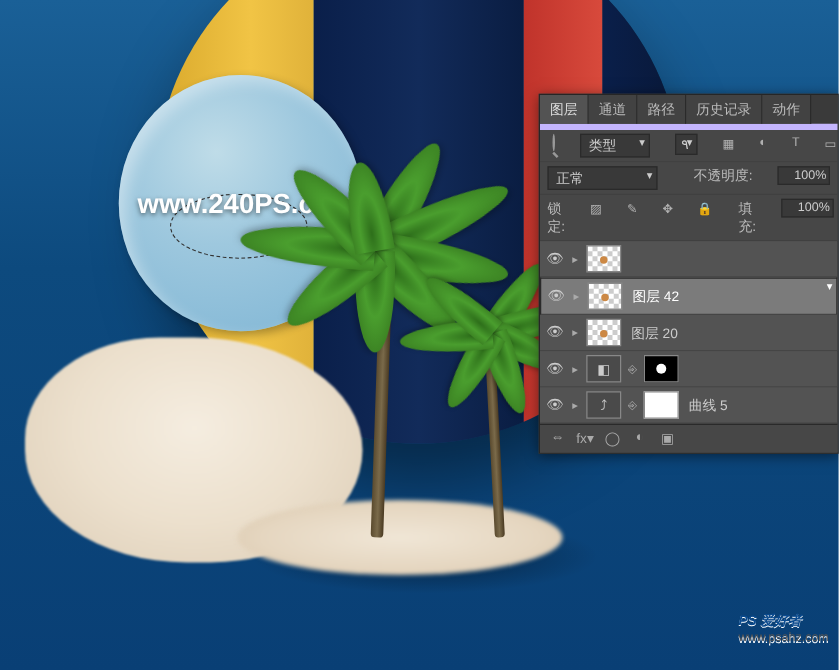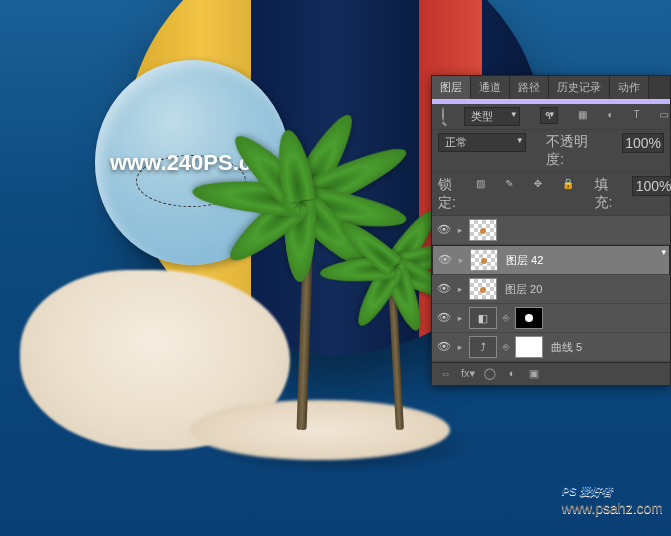--- a/index.html
+++ b/index.html
@@ -17,31 +17,31 @@
 .sand{position:absolute;left:20px;top:270px;width:420px;height:200px}
 .sandbig{position:absolute;left:0;top:0;width:270px;height:180px;background:radial-gradient(ellipse at 50% 40%,#f5ede0 0%,#ece0cd 50%,#dcccb5 100%);border-radius:40% 50% 45% 48%/45% 50% 50% 50%;filter:blur(1px)}
 .sandlow{position:absolute;left:170px;top:130px;width:260px;height:60px;background:radial-gradient(ellipse,#f0e6d6 0%,#e5d6c0 60%,#d5c3a8 100%);border-radius:50%;filter:blur(1.5px)}
 .shadow{position:absolute;left:200px;top:415px;width:280px;height:60px;background:radial-gradient(ellipse,rgba(0,0,0,.45) 0%,rgba(0,0,0,0) 70%);border-radius:50%}
 .trunk{position:absolute;background:linear-gradient(90deg,#5a4a2e 0%,#7a6a4a 50%,#4a3a22 100%);border-radius:3px}
 .t1{left:300px;top:230px;width:10px;height:200px;transform:rotate(2deg)}
 .t2{left:392px;top:280px;width:8px;height:150px;transform:rotate(-3deg)}
 .fronds{position:absolute}
 .frond{position:absolute;width:90px;height:32px;background:radial-gradient(ellipse at 20% 50%,#2d6e1a 0%,#4a9e2e 40%,#3d8524 70%,transparent 100%);border-radius:0 80% 80% 0/0 50% 50% 0;transform-origin:left center;filter:drop-shadow(0 2px 3px rgba(0,0,0,.3))}
 .logo2{position:absolute;right:8px;bottom:20px;color:#0a4a8e;font-size:18px;font-style:italic;font-weight:bold;text-shadow:0 1px 0 #fff}
-.logo2 .sub{display:block;font-size:14px;color:#555;font-style:normal;font-weight:normal}
+.logo2 .sub{display:block;font-size:10px;color:#555;font-style:normal;font-weight:normal}
 .panel{position:absolute;right:0;top:75px;width:240px;background:#535353;border:1px solid #262626;box-shadow:0 2px 10px rgba(0,0,0,.5);color:#ccc}
 .tabs{display:flex;background:#3a3a3a;border-bottom:5px solid #c4b5fd}
 .tab{padding:4px 8px;border-right:1px solid #2a2a2a;cursor:pointer;background:#424242;color:#bbb;font-size:11px}
 .tab.active{background:#535353;color:#ddd}
 .optrow{display:flex;align-items:flex-start;padding:3px 6px;gap:20px;border-bottom:1px solid #404040;background:#474747}
 .sel{background:#393939;border:1px solid #2a2a2a;color:#ccc;padding:1px 14px 1px 6px;font-size:11px;position:relative;min-width:56px}
 .sel::after{content:"▾";position:absolute;right:3px;top:1px;font-size:9px}
 .icon{width:15px;height:15px;display:inline-flex;align-items:center;justify-content:center;color:#b0b0b0;font-size:10px;cursor:pointer}
-.label{color:#bbb;font-size:14px}
-.val{width:42px;background:#393939;border:1px solid #2a2a2a;color:#ccc;padding:1px 2px;font-size:14px;text-align:right}
+.label{color:#bbb;font-size:11px}
+.val{width:42px;background:#393939;border:1px solid #2a2a2a;color:#ccc;padding:1px 2px;font-size:10px;text-align:right}
 .layers{max-height:230px;overflow:hidden}
 .layer{display:flex;align-items:center;padding:3px 5px;border-bottom:1px solid #454545;gap:4px;background:#535353}
 .layer.sel{background:#7b7b7b;color:#fff}
 .eye{width:14px;height:14px;text-align:center;font-size:11px;cursor:pointer;color:#ccc}
 .chev{width:10px;text-align:center;font-size:9px;color:#aaa}
 .thumb{width:28px;height:22px;border:1px solid #888;background:#222;position:relative}
 .thumb.trans{background:repeating-conic-gradient(#ccc 0 25%,#fff 0 50%) 0 0/8px 8px}
 .thumb.dot::after{content:"";position:absolute;left:40%;top:40%;width:6px;height:6px;background:#c84;border-radius:50%}
 .thumb.adj{background:#4a4a4a;display:flex;align-items:center;justify-content:center;color:#ccc;font-size:10px}
 .mask{width:28px;height:22px;background:#000;border:1px solid #888;position:relative}

